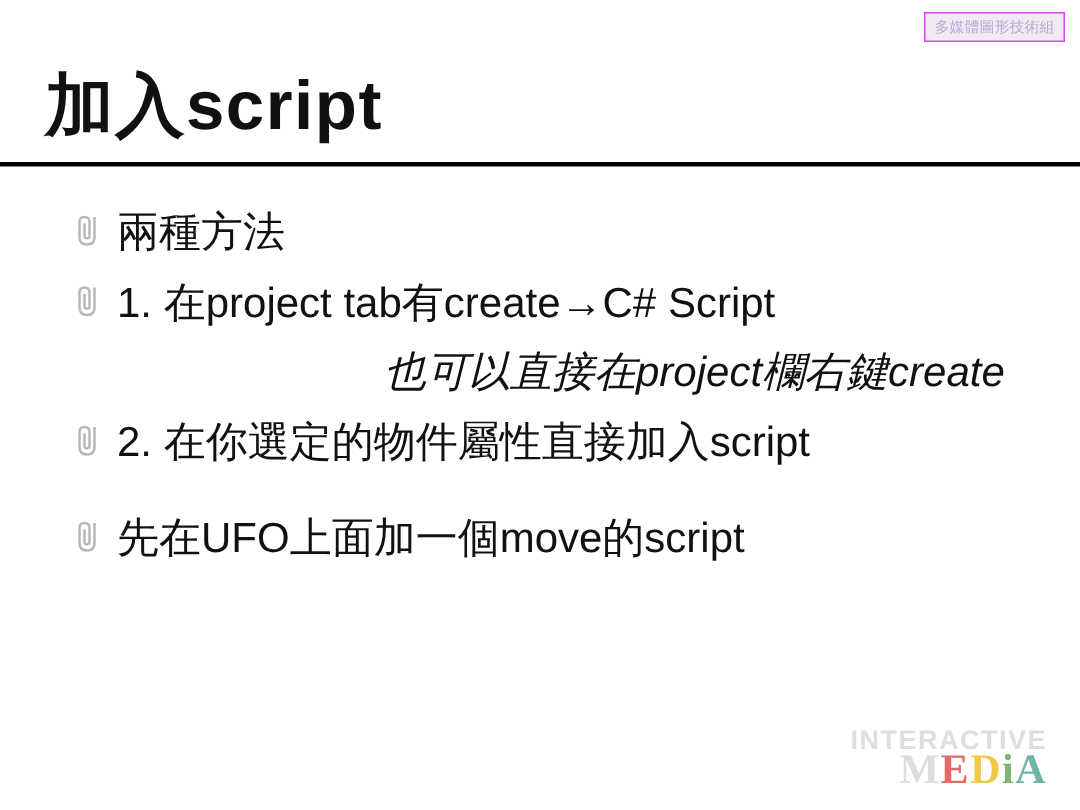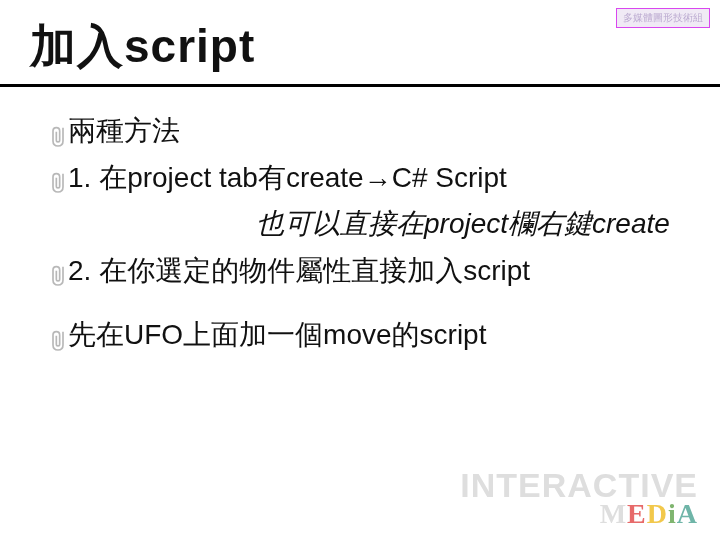--- a/index.html
+++ b/index.html
@@ -15,40 +15,41 @@
       position: absolute;
       top: 8px;
       right: 10px;
       border: 1px solid #d946ef;
       background: #f0eaf5;
       padding: 2px 6px;
       font-size: 10px;
       color: #bbaad0;
     }
     .title-wrap {
-      padding: 16px 0 0 30px;
+      padding: 40px 0 0 30px;
     }
     .title {
       font-size: 46px;
       font-weight: 700;
       color: #111;
       letter-spacing: 1px;
     }
     .title-rule {
       height: 3px;
       background: #000;
       margin: 6px 0 0 0;
       width: calc(100% - 0px);
     }
     .content {
       padding: 24px 30px 0 48px;
     }
     .bullet-line {
       display: flex;
-      align-items: flex-end;
+      align-items: flex-start;
+      gap: 10px;
       margin-bottom: 6px;
     }
     .bullet-line .clip {
       flex: 0 0 auto;
       margin-top: 6px;
     }
     .bullet-text {
       font-size: 28px;
       color: #111;
       line-height: 1.45;
@@ -65,21 +66,21 @@
       height: 18px;
     }
     .footer-logo {
       position: absolute;
       bottom: 14px;
       right: 22px;
       text-align: right;
       line-height: 0.9;
     }
     .footer-logo .line1 {
-      font-size: 34px;
+      font-size: 18px;
       font-weight: 700;
       letter-spacing: 1px;
       color: #dedede;
       font-family: "Arial Black", "Arial", sans-serif;
     }
     .footer-logo .line2 {
       font-size: 28px;
       font-weight: 900;
       letter-spacing: 1px;
       color: #dedede;

